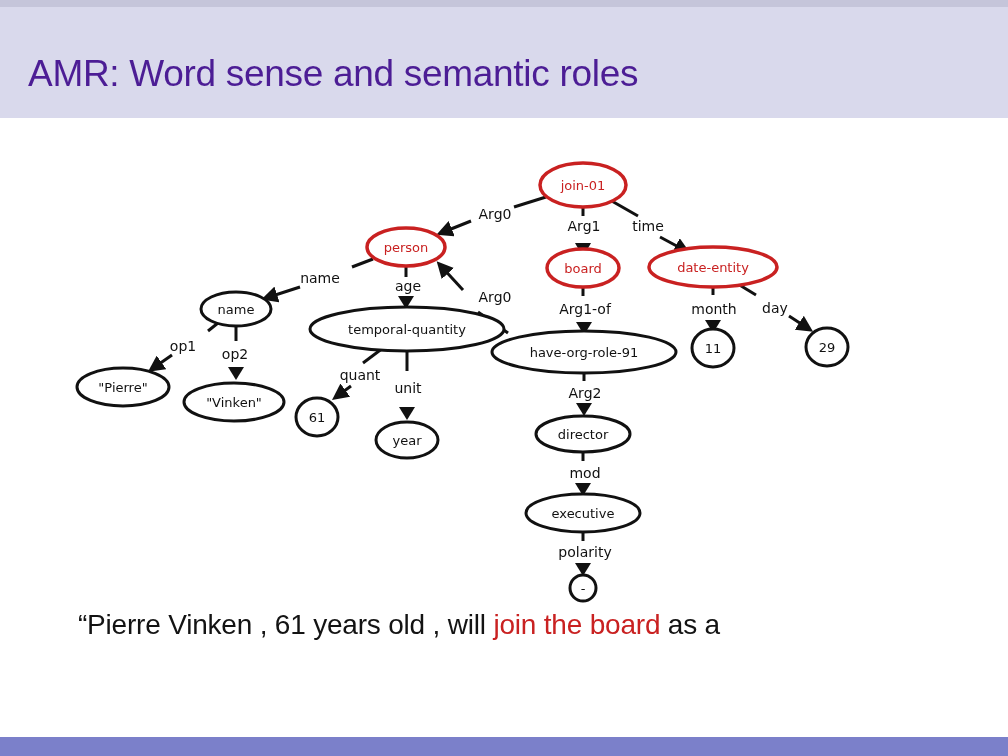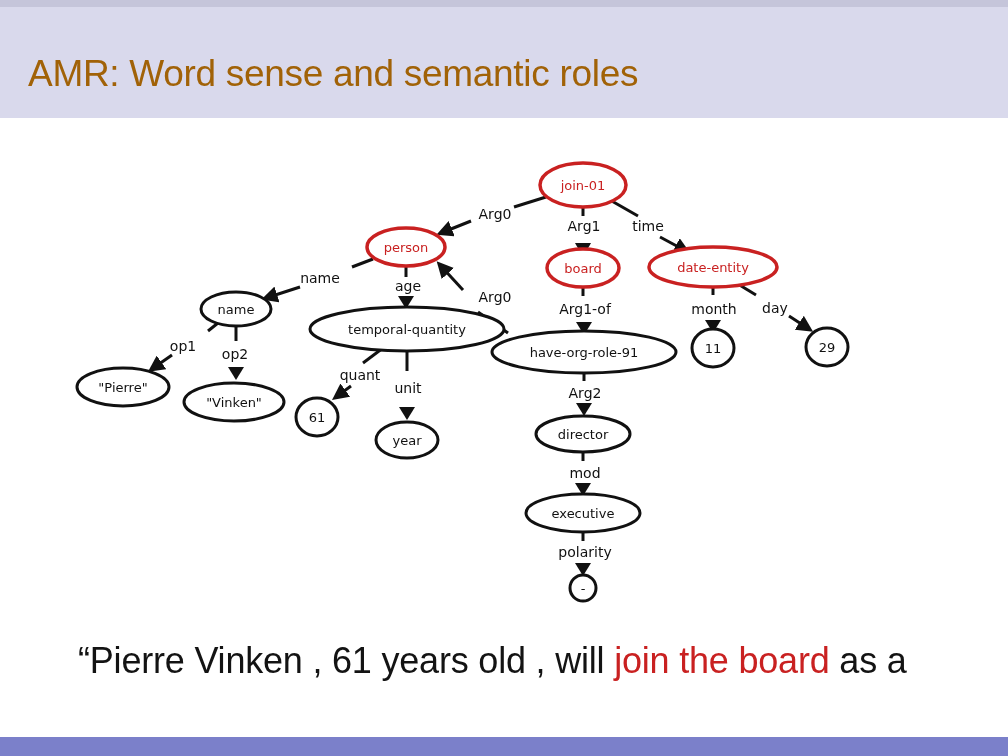--- a/index.html
+++ b/index.html
@@ -1,24 +1,24 @@
 <!DOCTYPE html>
 <html><head>
 <meta charset="utf-8">
 <style>
   html,body { margin:0; padding:0; background:#fff; }
   .slide { position:relative; width:1008px; height:756px; background:#ffffff;
            font-family:"Liberation Sans", sans-serif; overflow:hidden; }
   .top-strip { position:absolute; top:0; left:0; width:1008px; height:7px; background:#c5c5da; }
   .header { position:absolute; top:7px; left:0; width:1008px; height:111px; background:#d9d9ec; }
   .header h1 { margin:0; position:absolute; left:28px; top:46px; font-size:37px; font-weight:400;
-               color:#a16207; letter-spacing:-0.3px; white-space:nowrap; }
+               color:#4c1d95; letter-spacing:-0.3px; white-space:nowrap; }
   .footer-bar { position:absolute; left:0; bottom:0; width:1008px; height:19px; background:#7b80ca; }
   .graph-svg { position:absolute; left:0; top:0; }
-  .caption { position:absolute; left:78px; top:640px; width:830px; font-size:36px;
+  .caption { position:absolute; left:78px; top:604px; width:830px; font-size:28px;
              line-height:41px; color:#131313; letter-spacing:-0.2px; }
   .caption .hl { color:#c92121; }
   
   .edge { stroke:#111111; stroke-width:3; fill:none; stroke-linecap:butt; }
   .ah { fill:#111111; stroke:none; }
   .n-blk ellipse { fill:#ffffff; stroke:#111111; stroke-width:3; }
   .n-red ellipse { fill:#ffffff; stroke:#c92121; stroke-width:3.5; }
   .nlabel { font-family:"DejaVu Sans", sans-serif; font-size:13px; fill:#111111;
             text-anchor:middle; }
   .n-red .nlabel { fill:#c92121; }

